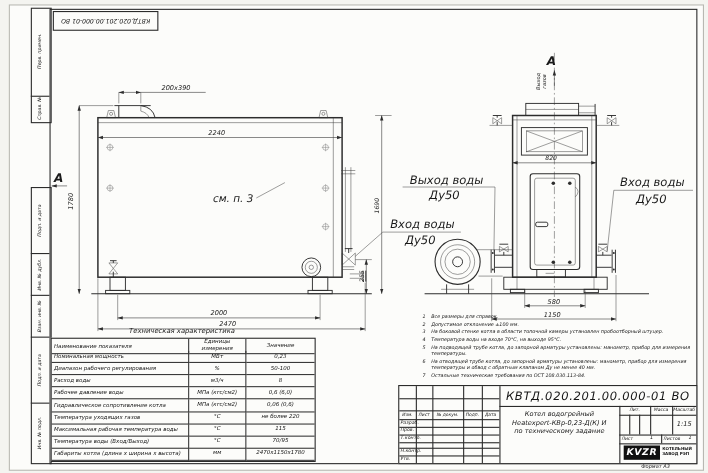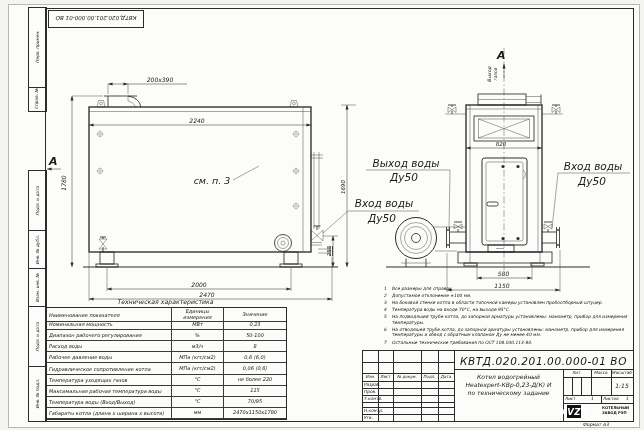--- a/index.html
+++ b/index.html
@@ -31,21 +31,21 @@
   .ttable>div:nth-child(3n){border-right:none;}
   .ttable .nm{padding-left:2px;}
   .ttable .ct{justify-content:center;text-align:center;line-height:1.05;}
   
   .note-row{display:flex;font-size:4.4px;font-style:italic;line-height:1.25;margin-bottom:1.6px;}
   .note-row .nn{width:8px;flex:none;}
   .note-row .nt{flex:1;}
   
   .tb{left:362px;top:350px;width:270px;height:70px;border:1.1px solid #2b2b2b;background:#fcfcfa;}
   .tb .cell{position:absolute;font-style:italic;overflow:hidden;white-space:nowrap;}
-  .logo{position:absolute;left:204px;top:54px;width:14px;height:13px;background:#101010;color:#fff;
+  .logo{position:absolute;left:204px;top:54px;width:33px;height:13px;background:#101010;color:#fff;
         display:flex;align-items:center;justify-content:center;font-weight:bold;font-style:italic;
         font-size:8.5px;letter-spacing:0.5px;}
 </style>
 </head>
 <body>
 
 <div class="abs sheet"></div>
 <div class="abs frame"></div>
 
 <div class="box" style="left:48px;top:10px;width:94px;height:16px;">

